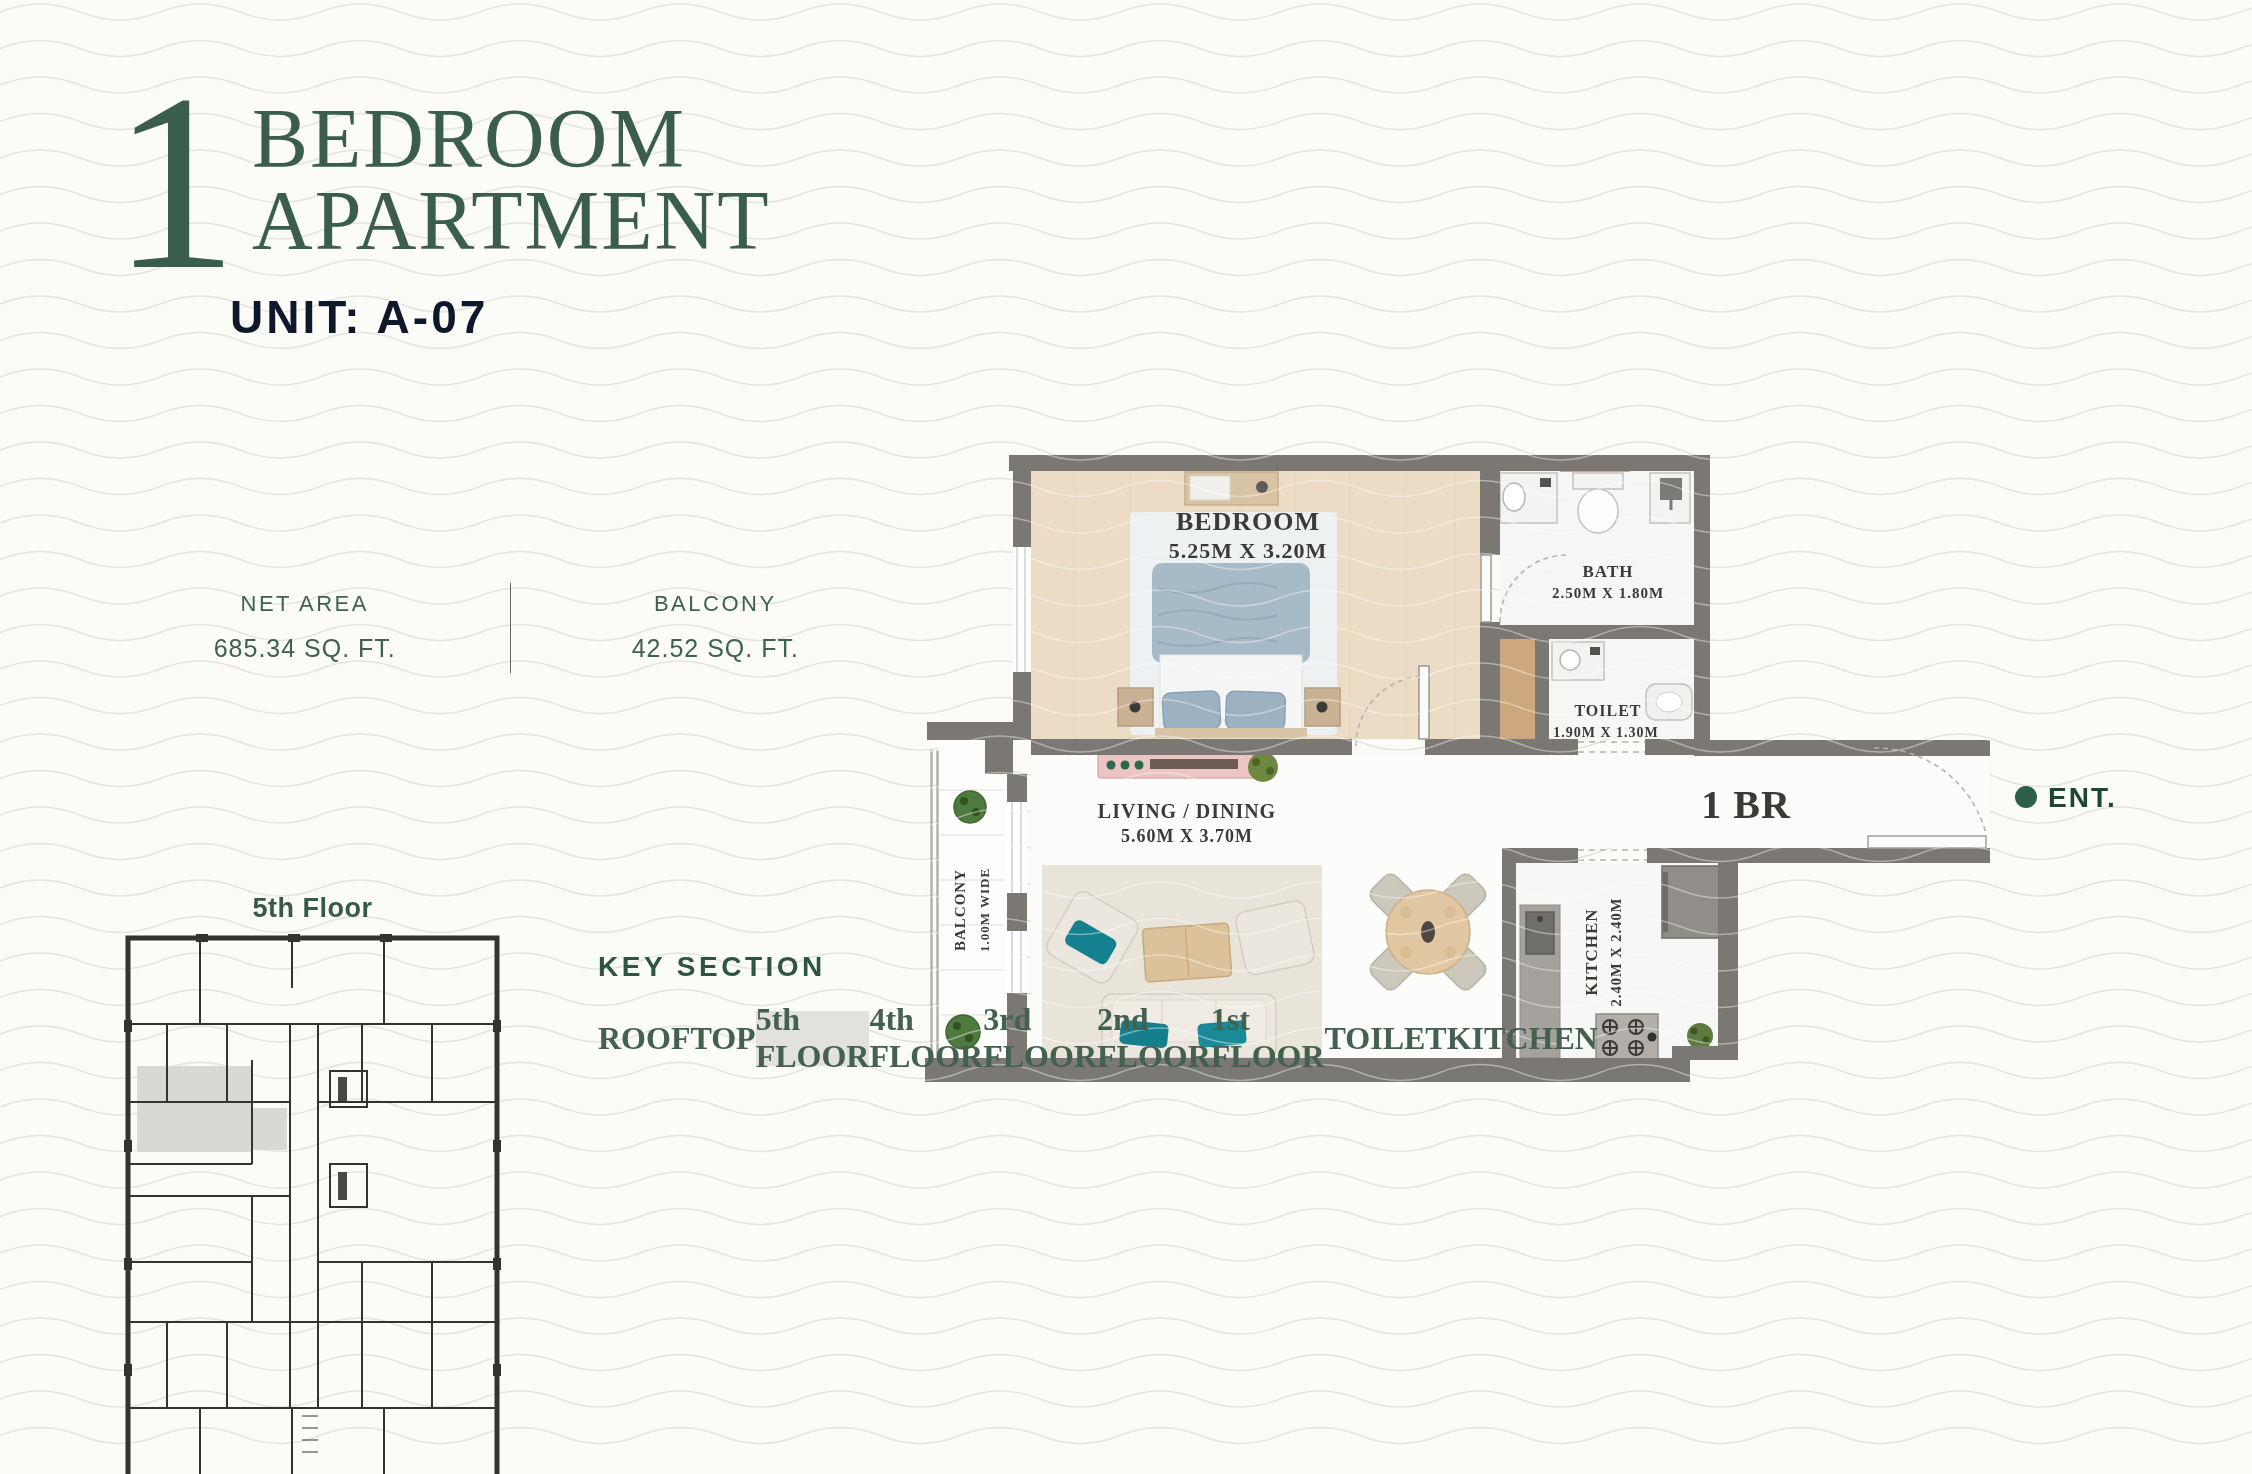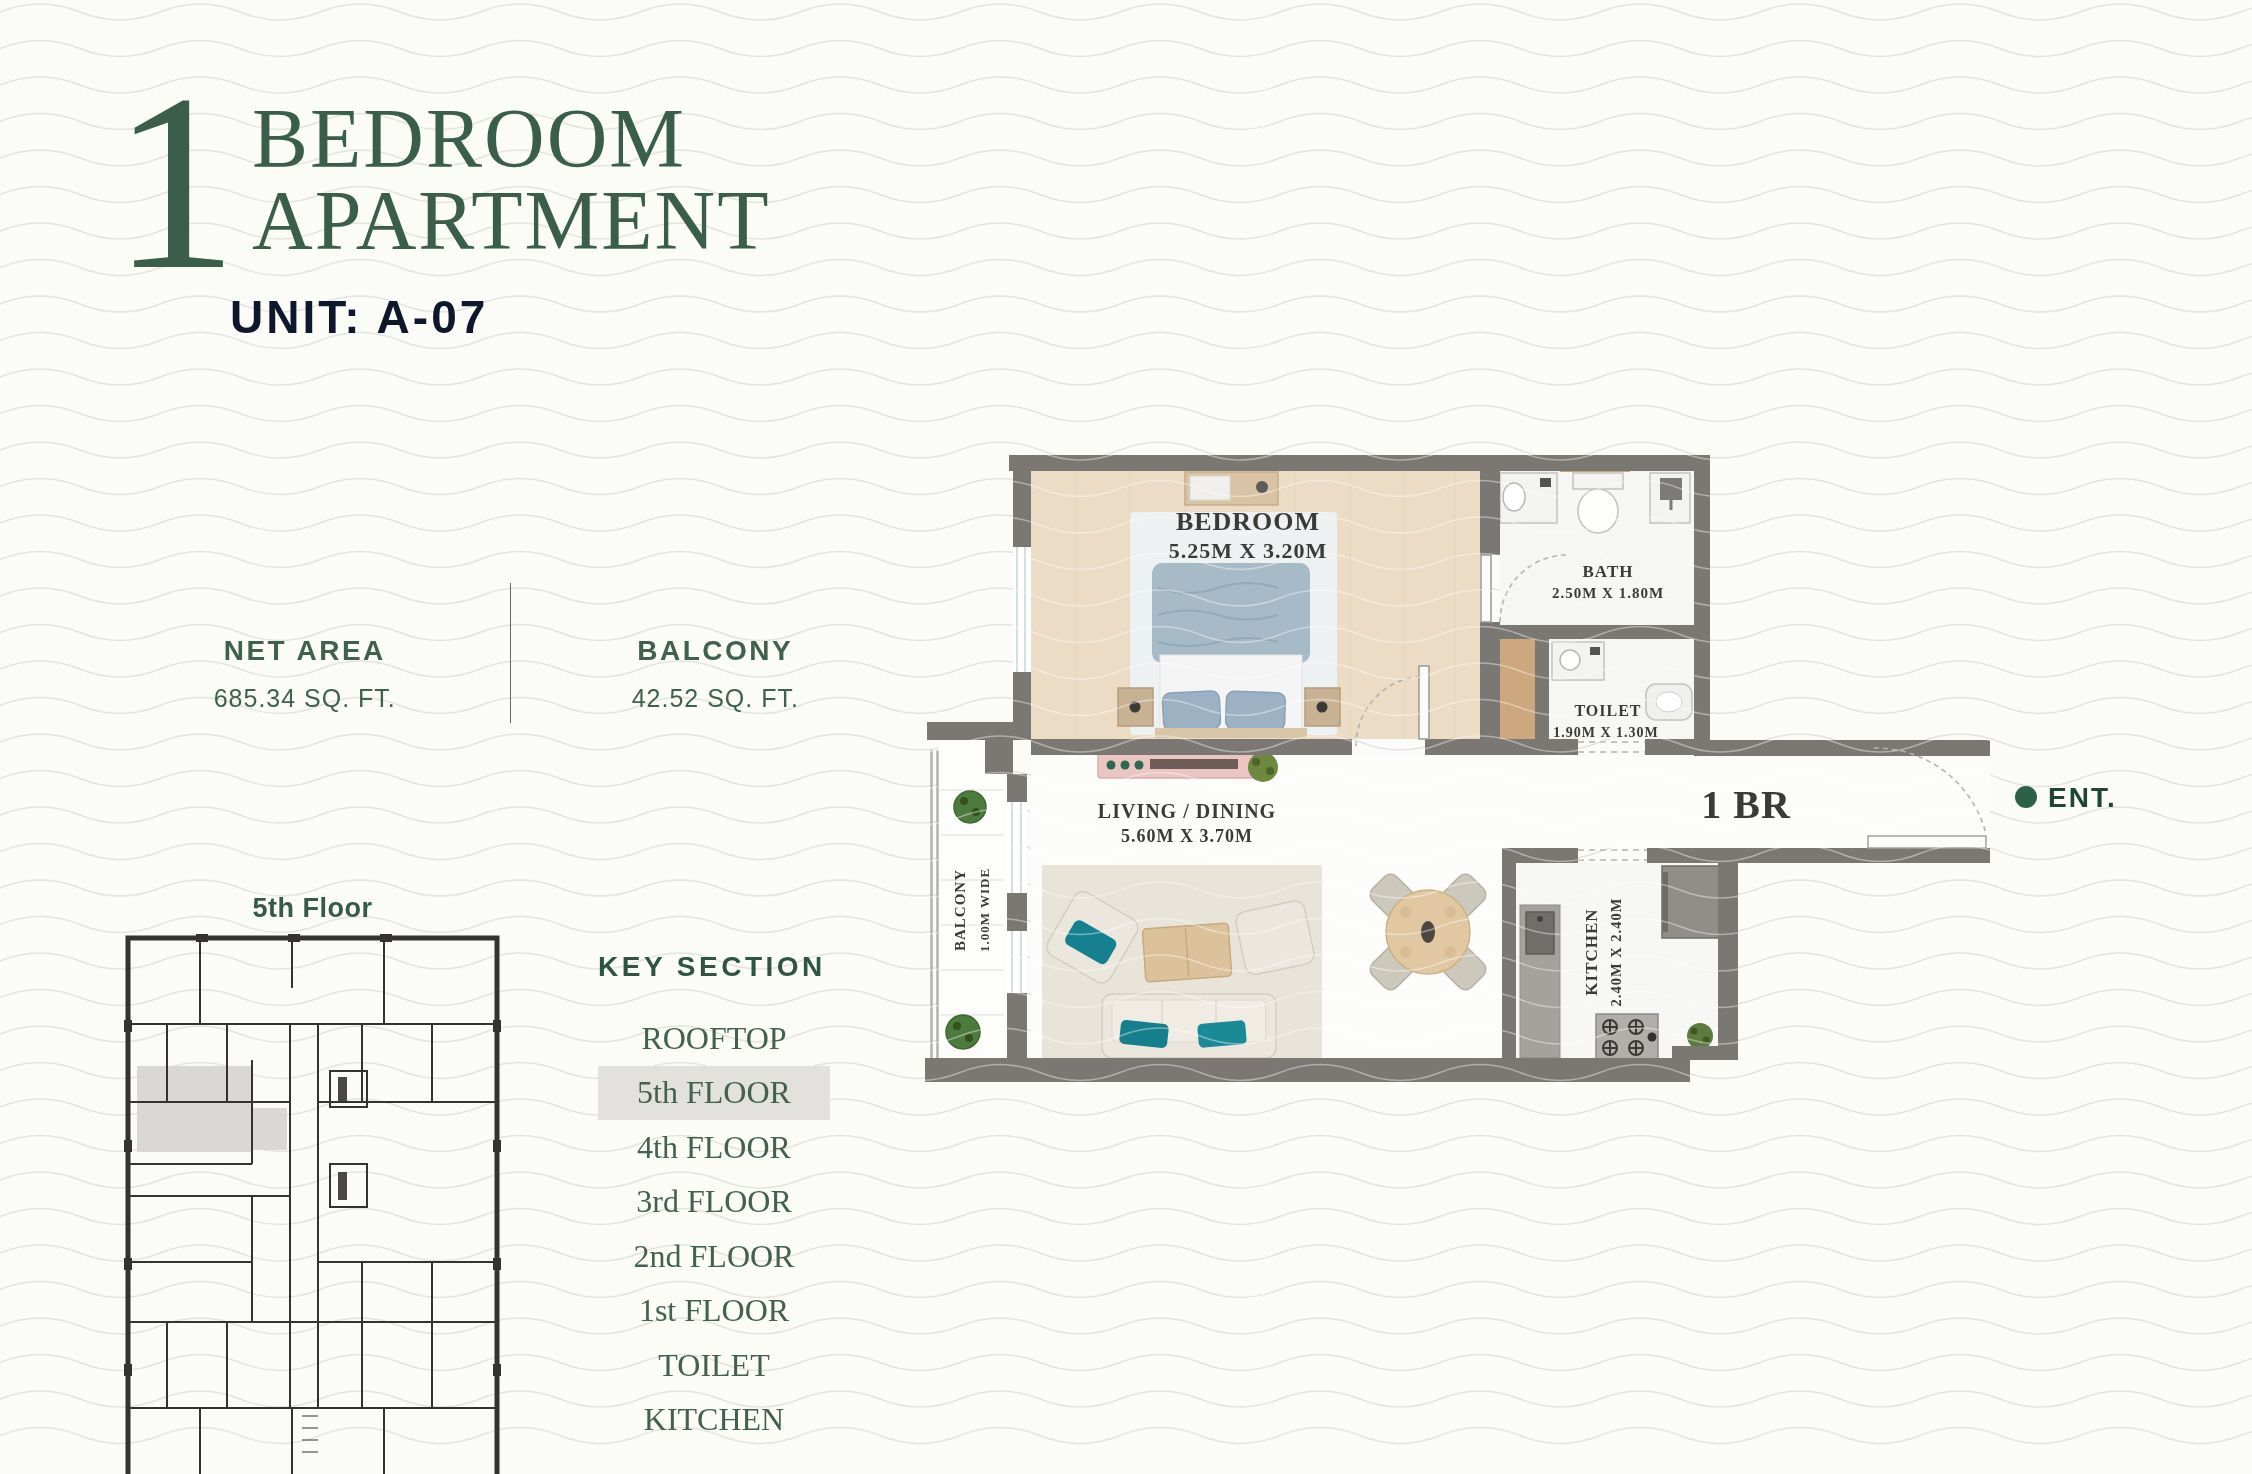--- a/index.html
+++ b/index.html
@@ -13,33 +13,33 @@
   .title-number{font-family:"Liberation Serif",serif;font-size:252px;line-height:0.86;font-weight:400;}
   .title-lines{margin-left:14px;padding-top:24px;font-family:"Liberation Serif",serif;
                font-size:84px;line-height:0.98;letter-spacing:2px;font-weight:400;}
   .unit-label{position:absolute;left:230px;top:290px;z-index:2;color:#0f172a;
               font-size:46px;font-weight:700;letter-spacing:3px;}
 
   
   .stats{position:absolute;left:100px;top:583px;width:820px;display:flex;z-index:2;color:#40614f;}
   .stat-col{flex:1;text-align:center;padding:8px 0 10px 0;}
   .stat-col + .stat-col{border-left:1.5px solid #5d6d64;}
-  .stat-label{font-size:28px;letter-spacing:2.5px;font-weight:700;margin-top:44px;}
+  .stat-label{font-size:22px;letter-spacing:2.5px;font-weight:400;}
   .stat-value{font-size:25px;letter-spacing:1px;margin-top:17px;font-weight:500;}
 
   
   .mini-caption{position:absolute;left:122px;top:893px;width:381px;text-align:center;z-index:2;
                 color:#37594a;font-size:27px;font-weight:600;letter-spacing:0.5px;}
   .mini-plan{position:absolute;left:122px;top:932px;z-index:1;}
 
   
   .key-title{position:absolute;left:598px;top:951px;width:296px;z-index:2;
              color:#2e5444;font-size:28px;font-weight:700;letter-spacing:3.5px;}
   .floor-list{position:absolute;left:598px;top:1011px;width:296px;z-index:2;
-              display:flex;flex-direction:column;align-items:flex-start;}
+              display:flex;align-items:center;font-weight:bold;}
   .floor-item{width:232px;height:54.5px;display:flex;align-items:center;justify-content:center;
               font-family:"Liberation Serif",serif;font-size:32px;color:#44614f;cursor:pointer;}
   .floor-item.active{background:#e2e1dd;}
 
   
   .plan{position:absolute;left:900px;top:438px;z-index:1;}
   .plab{font-family:"Liberation Serif",serif;font-weight:700;fill:#3b3a37;letter-spacing:1px;}
   .ent-text{font-family:"Liberation Sans",sans-serif;font-weight:700;fill:#1d4636;letter-spacing:2px;}
   .wall{fill:#7b7874;}
   .dashline{stroke:#c6c4c0;stroke-width:2;stroke-dasharray:6 5;fill:none;}

